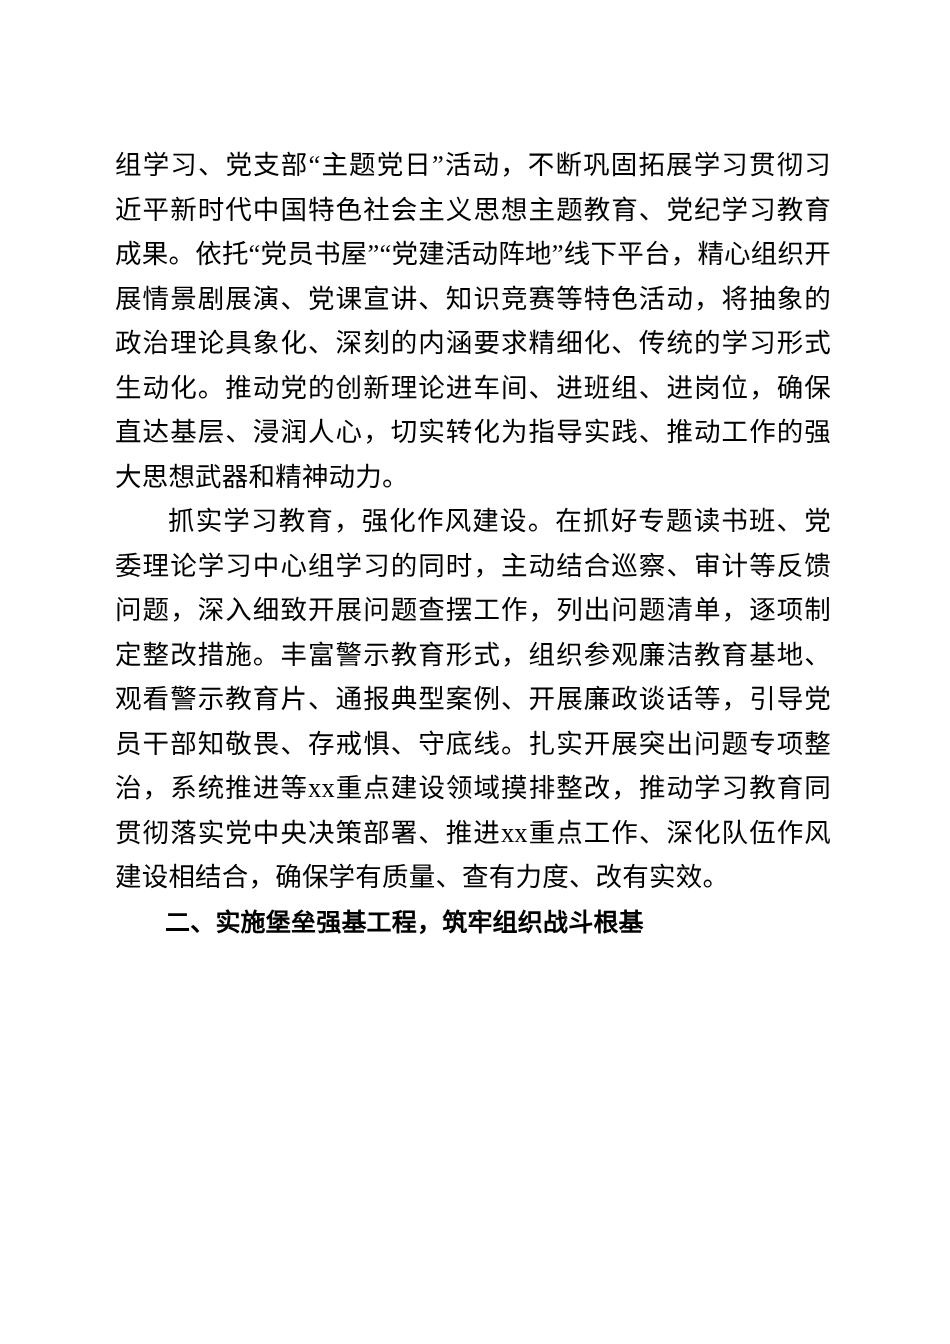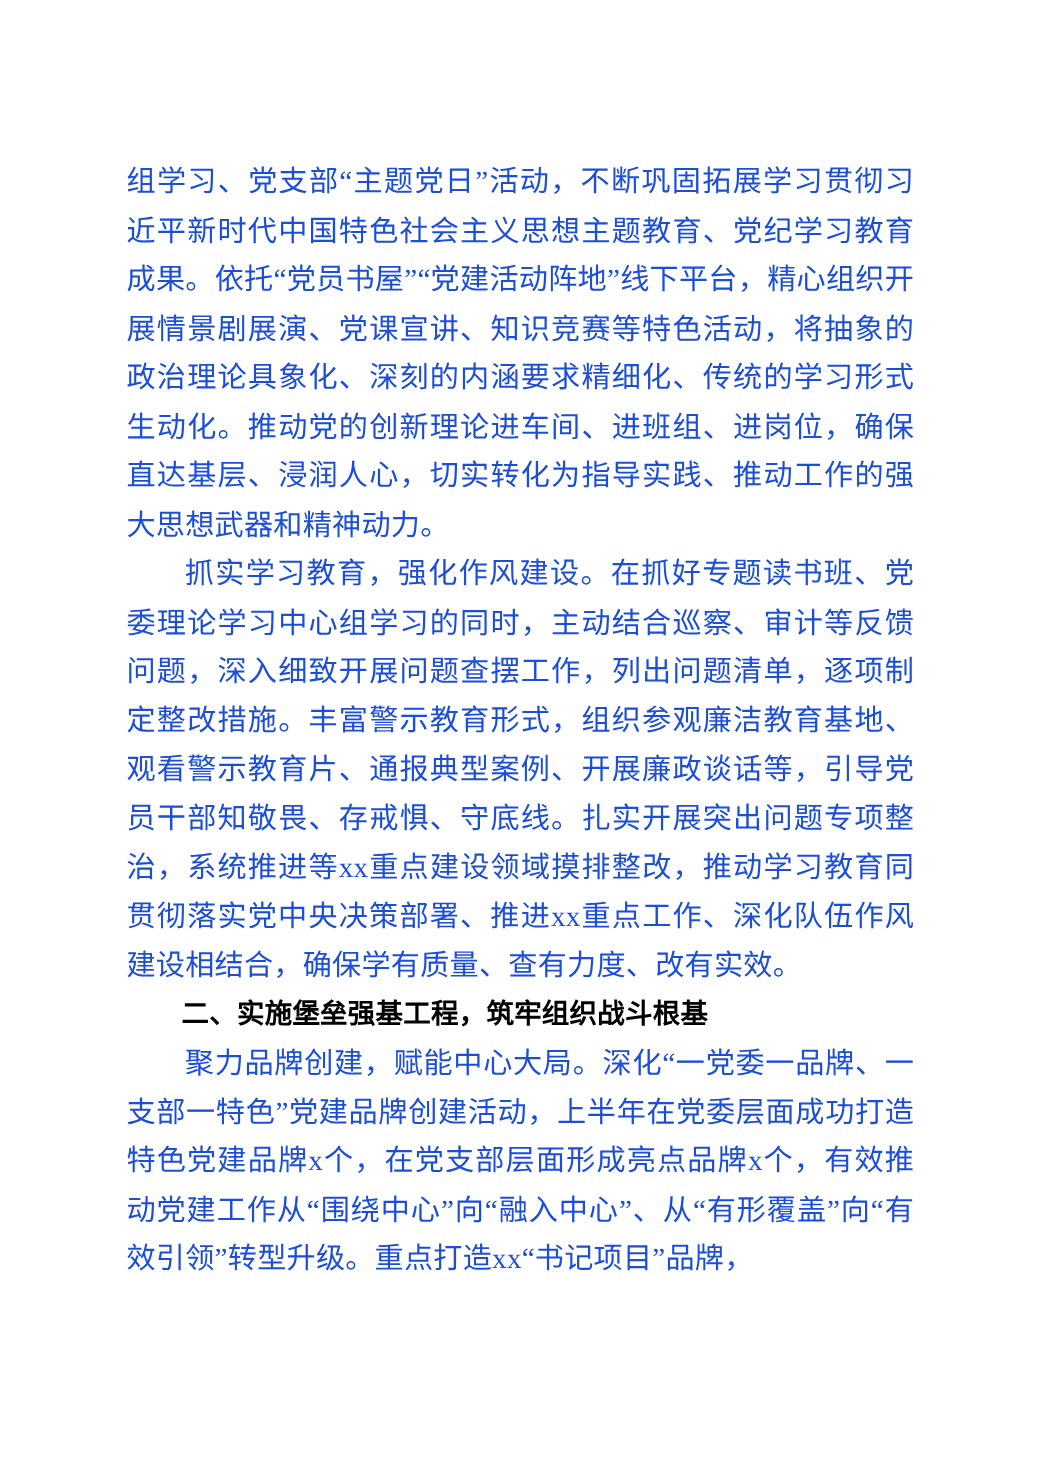--- a/index.html
+++ b/index.html
@@ -15,21 +15,21 @@
     box-sizing: border-box;
     background: #ffffff;
     padding: 143px 119px 0 115px;
     overflow: hidden;
     font-family: "Liberation Serif", "DejaVu Serif", serif;
   }
   .body-para {
     margin: 0;
     font-size: 26.5px;
     line-height: 44.5px;
-    color: #1d4ed8;
+    color: #000000;
     text-align: justify;
     font-weight: normal;
     font-family: "Liberation Serif", "DejaVu Serif", serif;
     letter-spacing: 0.2px;
   }
   .indent {
     text-indent: 2em;
   }
   .section-heading {
     margin: 0;
@@ -46,14 +46,13 @@
 </head>
 <body>
 
 <div class="page">
   <p class="body-para">组学习、党支部“主题党日”活动，不断巩固拓展学习贯彻习近平新时代中国特色社会主义思想主题教育、党纪学习教育成果。依托“党员书屋”“党建活动阵地”线下平台，精心组织开展情景剧展演、党课宣讲、知识竞赛等特色活动，将抽象的政治理论具象化、深刻的内涵要求精细化、传统的学习形式生动化。推动党的创新理论进车间、进班组、进岗位，确保直达基层、浸润人心，切实转化为指导实践、推动工作的强大思想武器和精神动力。</p>
 
   <p class="body-para indent">抓实学习教育，强化作风建设。在抓好专题读书班、党委理论学习中心组学习的同时，主动结合巡察、审计等反馈问题，深入细致开展问题查摆工作，列出问题清单，逐项制定整改措施。丰富警示教育形式，组织参观廉洁教育基地、观看警示教育片、通报典型案例、开展廉政谈话等，引导党员干部知敬畏、存戒惧、守底线。扎实开展突出问题专项整治，系统推进等xx重点建设领域摸排整改，推动学习教育同贯彻落实党中央决策部署、推进xx重点工作、深化队伍作风建设相结合，确保学有质量、查有力度、改有实效。</p>
 
   <h2 class="section-heading">二、实施堡垒强基工程，筑牢组织战斗根基</h2>
 
-  <p class="body-para indent">聚力品牌创建，赋能中心大局。深化“一党委一品牌、一支部一特色”党建品牌创建活动，上半年在党委层面成功打造特色党建品牌x个，在党支部层面形成亮点品牌x个，有效推动党建工作从“围绕中心”向“融入中心”、从“有形覆盖”向“有效引领”转型升级。重点打造xx“书记项目”品牌，</p>
 </div>
 
 </body></html>

